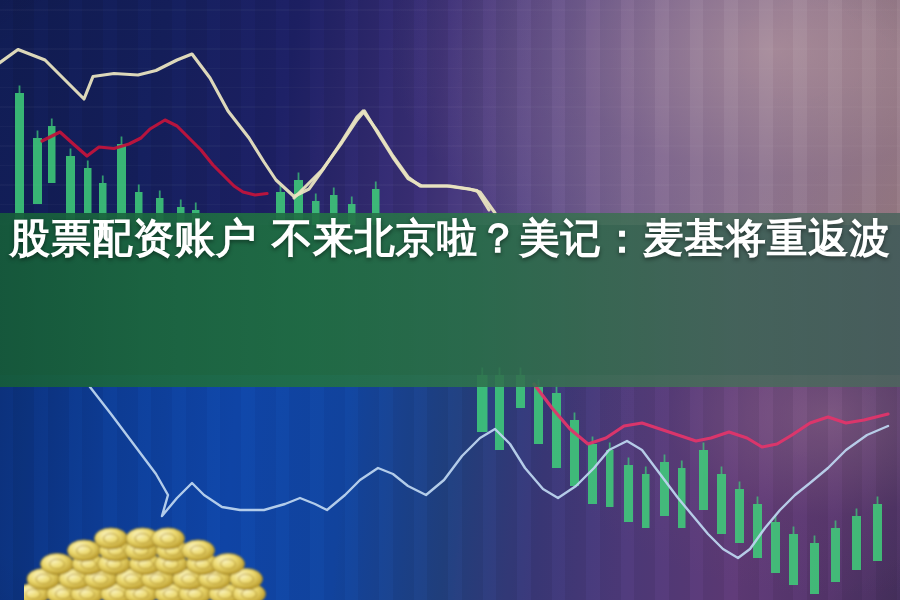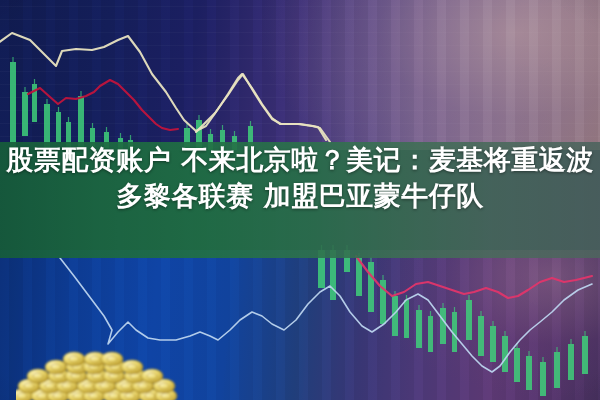--- a/index.html
+++ b/index.html
@@ -101,21 +101,21 @@
 
   
   #banner {
     position: absolute;
     left: 0; right: 0;
     top: 142px;
     height: 116px;
     display: flex;
     flex-direction: column;
     align-items: center;
-    justify-content: flex-start;
+    justify-content: space-between;
     box-sizing: border-box;
     padding: 0 14px;
     background: linear-gradient(90deg,
         rgba(22,92,58,.93) 0%,
         rgba(28,104,64,.93) 16%,
         rgba(33,112,68,.92) 34%,
         rgba(45,114,76,.90) 52%,
         rgba(62,110,84,.90) 68%,
         rgba(74,106,92,.90) 82%,
         rgba(78,100,94,.90) 100%);
@@ -320,16 +320,15 @@
           <ellipse cx="79" cy="17" rx="11" ry="7" fill="url(#gcoin)" stroke="#9c8020" stroke-width="0.6"></ellipse>
           <ellipse cx="79" cy="17" rx="4.95" ry="3.15" fill="none" stroke="#a8882a" stroke-width="0.7" opacity="0.75"></ellipse>
           <ellipse cx="96" cy="17" rx="11" ry="7" fill="url(#gcoin)" stroke="#9c8020" stroke-width="0.6"></ellipse>
           <ellipse cx="96" cy="17" rx="4.95" ry="3.15" fill="none" stroke="#a8882a" stroke-width="0.7" opacity="0.75"></ellipse>
         </g>
     </svg>
   </div>
 
   <div id="banner">
     <div class="hl-line">股票配资账户 不来北京啦？美记：麦基将重返波</div>
-    <div class="hl-line">多黎各联赛 加盟巴亚蒙牛仔队</div>
   </div>
 
 </div>
 
 </body></html>

